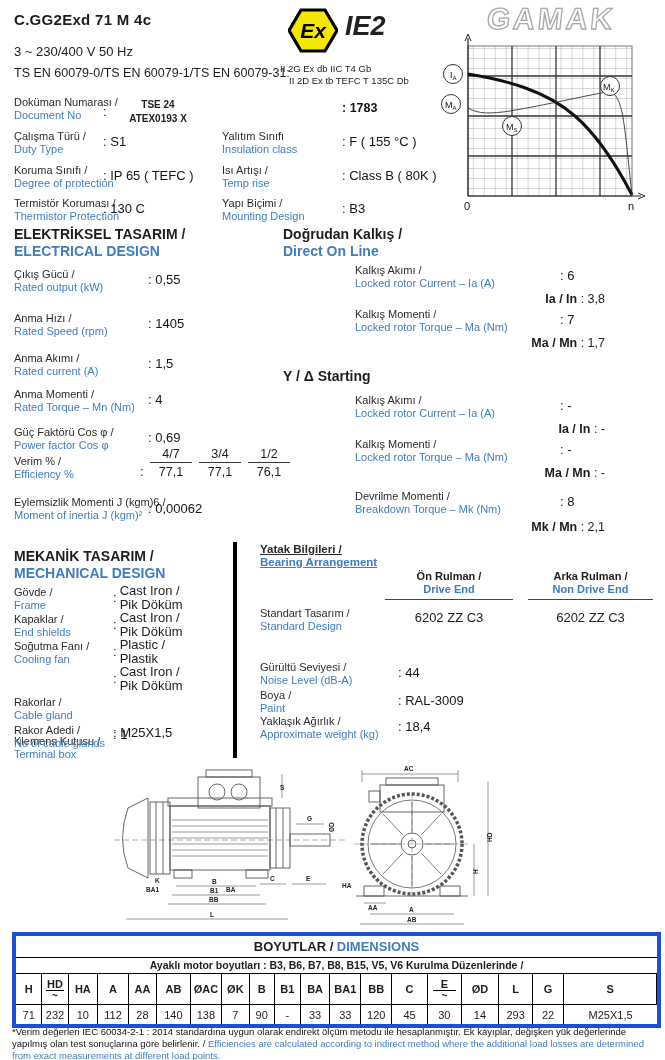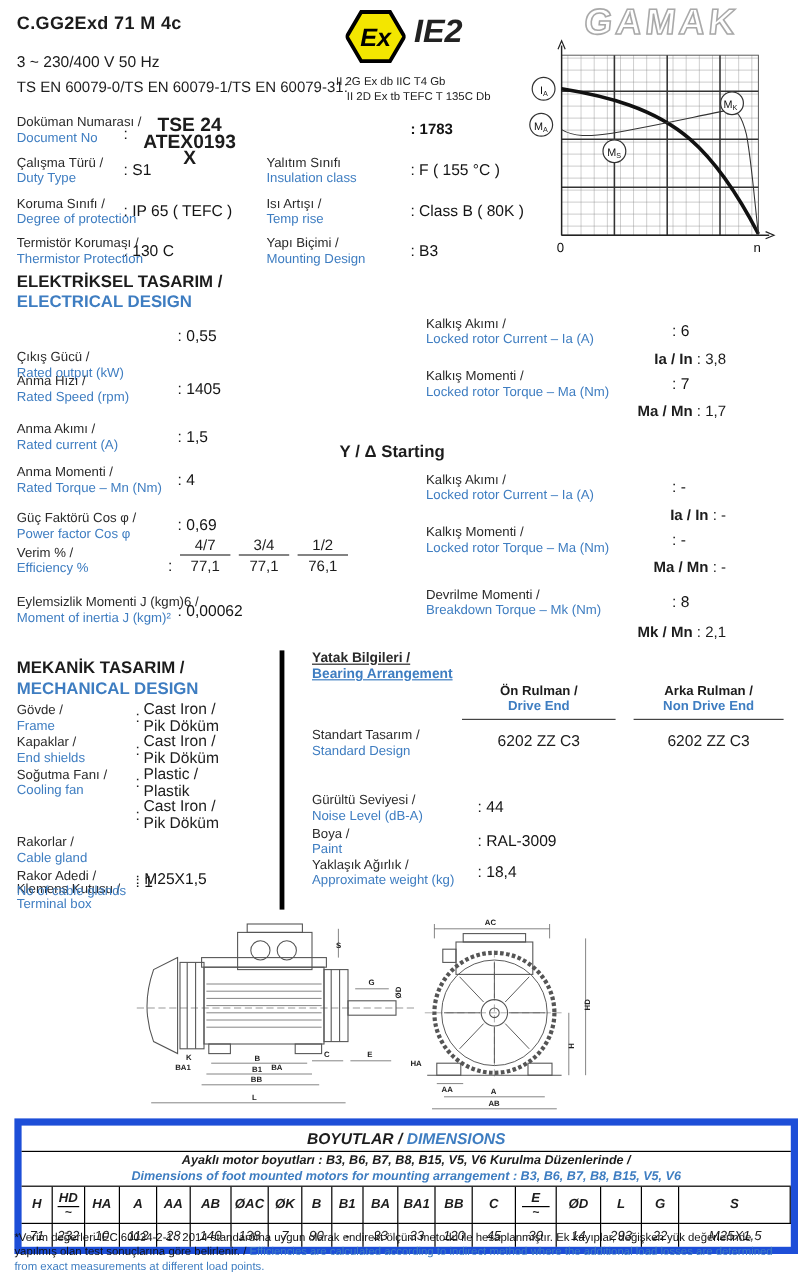--- a/index.html
+++ b/index.html
@@ -25,21 +25,21 @@
   .ratio .rl{font-weight:bold;}
   .underln{text-decoration:underline;}
   .bearing-colhead{font-size:11px;line-height:13px;font-weight:bold;text-align:center;
                    border-bottom:1px solid #444;padding-bottom:3px;}
   .bearing-val{font-size:13px;text-align:center;}
   .divider{background:#000;}
   .eff-grid{display:flex;gap:7px;}
   .eff-col{width:42px;text-align:center;font-size:12.5px;}
   .eff-col .fr{border-bottom:1px solid #333;padding-bottom:1px;margin-bottom:2px;}
   
-  .dims{border:6px solid #1d4ed8;font-style:italic;}
+  .dims{border:4px solid #1d4ed8;}
   .dims-title{border-bottom:1px solid #000;text-align:center;font-size:13px;font-weight:bold;
               padding:3px 0;}
   .dims-sub{border-bottom:1px solid #000;text-align:center;font-size:10.5px;font-weight:bold;
             line-height:13px;padding:1px 0;}
   .dims-grid{display:grid;}
   .dcell{border-right:1px solid #000;text-align:center;font-size:11px;
          display:flex;flex-direction:column;justify-content:center;align-items:center;}
   .dcell:last-child{border-right:none;}
   .dcell.hd{border-bottom:1px solid #000;height:30px;font-weight:bold;}
   .dcell.vl{height:19px;}
@@ -97,21 +97,21 @@
       <text x="163" y="62"><tspan>M</tspan><tspan font-size="6" dy="2">K</tspan></text>
     </g>
     <text x="24" y="182" font-size="11" fill="#111">0</text>
     <text x="188" y="182" font-size="11" fill="#111">n</text>
   </svg>
 
   <div class="abs lbl" style="left:14px;top:96px;">
     <span>Doküman Numarası /</span><br><span class="en">Document No</span>
   </div>
   <div class="abs val" style="left:103px;top:104px;">:</div>
-  <div class="abs bold" style="left:112px;top:98px;width:92px;text-align:center;font-size:16px;line-height:14px;">
+  <div class="abs bold" style="left:112px;top:98px;width:92px;text-align:center;font-size:10px;line-height:14px;">
     <span>TSE 24</span><br><span>ATEX0193 X</span>
   </div>
   <div class="abs valsm bold" style="left:342px;top:101px;">: 1783</div>
 
   <div class="abs lbl" style="left:14px;top:130px;">
     <span>Çalışma Türü /</span><br><span class="en">Duty Type</span>
   </div>
   <div class="abs val" style="left:103px;top:134px;">: S1</div>
   <div class="abs lbl" style="left:222px;top:130px;">
     <span>Yalıtım Sınıfı</span><br><span class="en">Insulation class</span>
@@ -133,21 +133,21 @@
   <div class="abs val" style="left:103px;top:201px;">: 130 C</div>
   <div class="abs lbl" style="left:222px;top:197px;">
     <span>Yapı Biçimi /</span><br><span class="en">Mounting Design</span>
   </div>
   <div class="abs val" style="left:342px;top:201px;">: B3</div>
 
   <div class="abs sect-title" style="left:14px;top:226px;">
     <span>ELEKTRİKSEL TASARIM /</span><br><span class="en">ELECTRICAL DESIGN</span>
   </div>
 
-  <div class="abs lbl" style="left:14px;top:268px;margin-top:24px;">
+  <div class="abs lbl" style="left:14px;top:268px;">
     <span>Çıkış Gücü /</span><br><span class="en">Rated output (kW)</span>
   </div>
   <div class="abs val" style="left:148px;top:272px;">: 0,55</div>
 
   <div class="abs lbl" style="left:14px;top:312px;">
     <span>Anma Hızı /</span><br><span class="en">Rated Speed (rpm)</span>
   </div>
   <div class="abs val" style="left:148px;top:316px;">: 1405</div>
 
   <div class="abs lbl" style="left:14px;top:352px;">
@@ -182,20 +182,23 @@
       <div class="fr">1/2</div>
       <div>76,1</div>
     </div>
   </div>
 
   <div class="abs lbl" style="left:14px;top:496px;">
     <span>Eylemsizlik Momenti J (kgm)6 /</span><br><span class="en">Moment of inertia J (kgm)²</span>
   </div>
   <div class="abs val" style="left:148px;top:501px;">: 0,00062</div>
 
+  <div class="abs sect-title" style="left:283px;top:226px;">
+    <span>Doğrudan Kalkış /</span><br><span class="en">Direct On Line</span>
+  </div>
 
   <div class="abs lbl" style="left:355px;top:264px;">
     <span>Kalkış Akımı /</span><br><span class="en">Locked rotor Current – Ia (A)</span>
   </div>
   <div class="abs val" style="left:560px;top:268px;">: 6</div>
   <div class="abs ratio" style="left:460px;top:292px;width:145px;">
     <span class="rl">Ia / In</span> <span>: 3,8</span>
   </div>
 
   <div class="abs lbl" style="left:355px;top:308px;">
@@ -403,21 +406,21 @@
       <text x="69" y="150">A</text>
       <text x="67" y="160">AB</text>
     </g>
   </svg>
 
   <div class="abs dims" style="left:12px;top:932px;width:641px;">
     <div class="dims-title">
       <span>BOYUTLAR</span><span> / </span><span class="en">DIMENSIONS</span>
     </div>
     <div class="dims-sub">
-      <span>Ayaklı motor boyutları : B3, B6, B7, B8, B15, V5, V6 Kurulma Düzenlerinde /</span><br><span class="en">Dimensions of foot mounted motors for mounting arrangement : B3, B6, B7, B8, B15, V5, V6</span>
+      <span>Ayaklı motor boyutları : B3, B6, B7, B8, B15, V5, V6 Kurulma Düzenlerinde /</span><br>
     </div>
     <div class="dims-grid" style="grid-template-columns: 34fr 34fr 38fr 40fr 36fr 44fr 40fr 36fr 32fr 34fr 38fr 40fr 40fr 46fr 44fr 48fr 44fr 40fr 120fr;">
         <div class="dcell hd">
           <span>H</span>
         </div>
         <div class="dcell hd">
           <span>HD</span>
           <div class="sub">~</div>
         </div>
         <div class="dcell hd">

